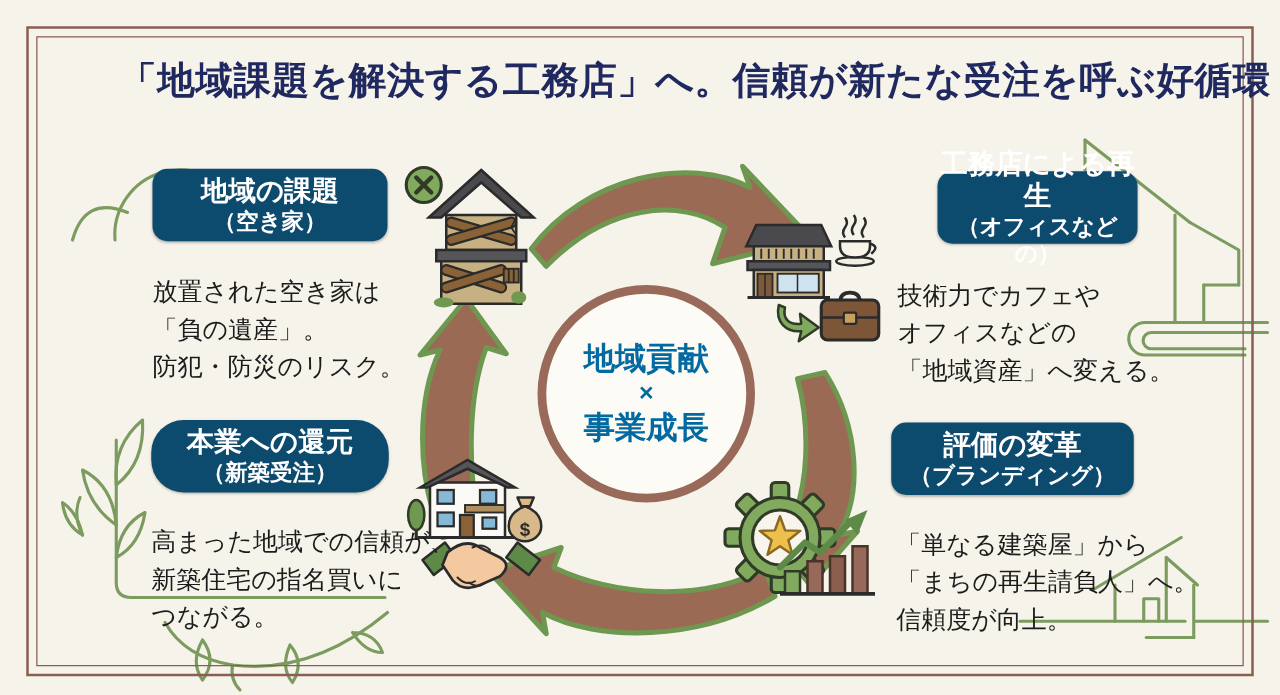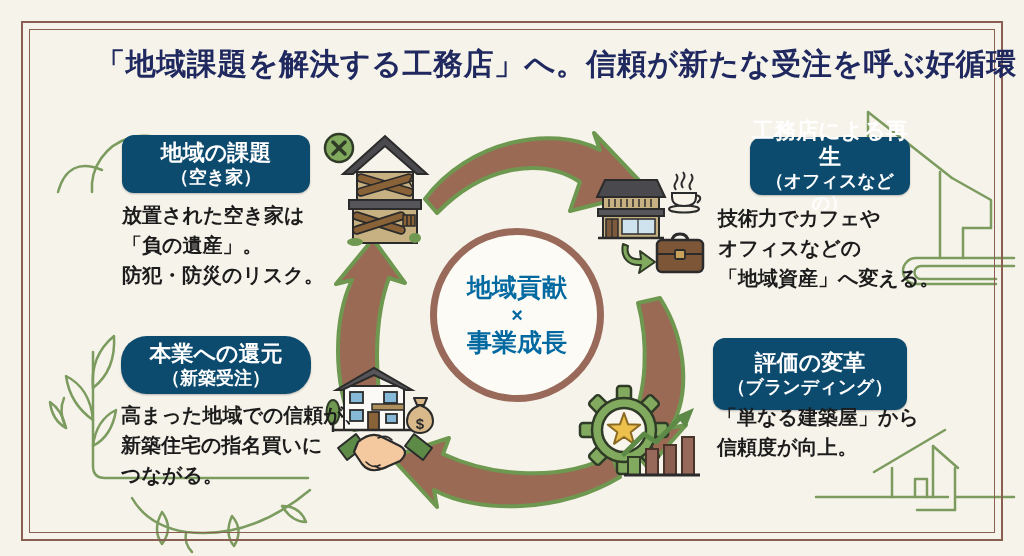--- a/index.html
+++ b/index.html
@@ -23,30 +23,30 @@
   .layer{position:absolute;left:0;top:0;z-index:2;}
   .deco{z-index:1;}
   .card-header{
     position:absolute;background:#0c4a6e;border-radius:12px;color:#fff;
     display:flex;flex-direction:column;align-items:center;justify-content:center;
     z-index:4;text-align:center;box-shadow:0 1px 2px rgba(0,0,0,.25);
   }
   .card-header .l1{font-size:22px;font-weight:800;line-height:26px;}
   .card-header .l2{font-size:18px;font-weight:800;line-height:22px;}
   .card-body{
-    position:absolute;color:#1c1c1c;font-size:20px;font-weight:700;
-    line-height:30px;z-index:4;white-space:nowrap;
+    position:absolute;color:#1c1c1c;font-size:20px;font-weight:400;
+    line-height:30px;z-index:4;white-space:nowrap;margin-top:19px;
   }
   .hdr-tl{left:122px;top:135px;width:188px;height:58px;}
   .bdy-tl{left:122px;top:200px;}
   .hdr-tr{left:714px;top:137px;width:160px;height:58px;margin-left:36px;}
   .bdy-tr{left:718px;top:203px;}
   .hdr-bl{left:121px;top:336px;width:190px;height:58px;border-radius:26px;}
   .bdy-bl{left:121px;top:400px;}
-  .hdr-br{left:713px;top:338px;width:194px;height:72px;}
+  .hdr-br{left:713px;top:338px;width:194px;height:58px;}
   .bdy-br{left:717px;top:402px;}
   .center-circle{
     position:absolute;left:430px;top:228px;width:160px;height:160px;
     border:7px solid #99695a;border-radius:50%;background:#fcfbf5;z-index:3;
     display:flex;flex-direction:column;align-items:center;justify-content:center;
     color:#0369a1;font-weight:800;text-align:center;
   }
   .center-circle .c1,.center-circle .c3{font-size:25px;line-height:31px;}
   .center-circle .c2{font-size:20px;line-height:24px;}
   .icon-abs{position:absolute;z-index:3;}
@@ -140,20 +140,21 @@
   <div>オフィスなどの</div>
   <div>「地域資産」へ変える。</div>
 </div>
 
 <div class="card-header hdr-br">
   <div class="l1">評価の変革</div>
   <div class="l2">（ブランディング）</div>
 </div>
 <div class="card-body bdy-br">
   <div>「単なる建築屋」から</div>
+  <div>「まちの再生請負人」へ。</div>
   <div>信頼度が向上。</div>
 </div>
 
 <div class="card-header hdr-bl">
   <div class="l1">本業への還元</div>
   <div class="l2">（新築受注）</div>
 </div>
 <div class="card-body bdy-bl">
   <div>高まった地域での信頼が、</div>
   <div>新築住宅の指名買いに</div>

